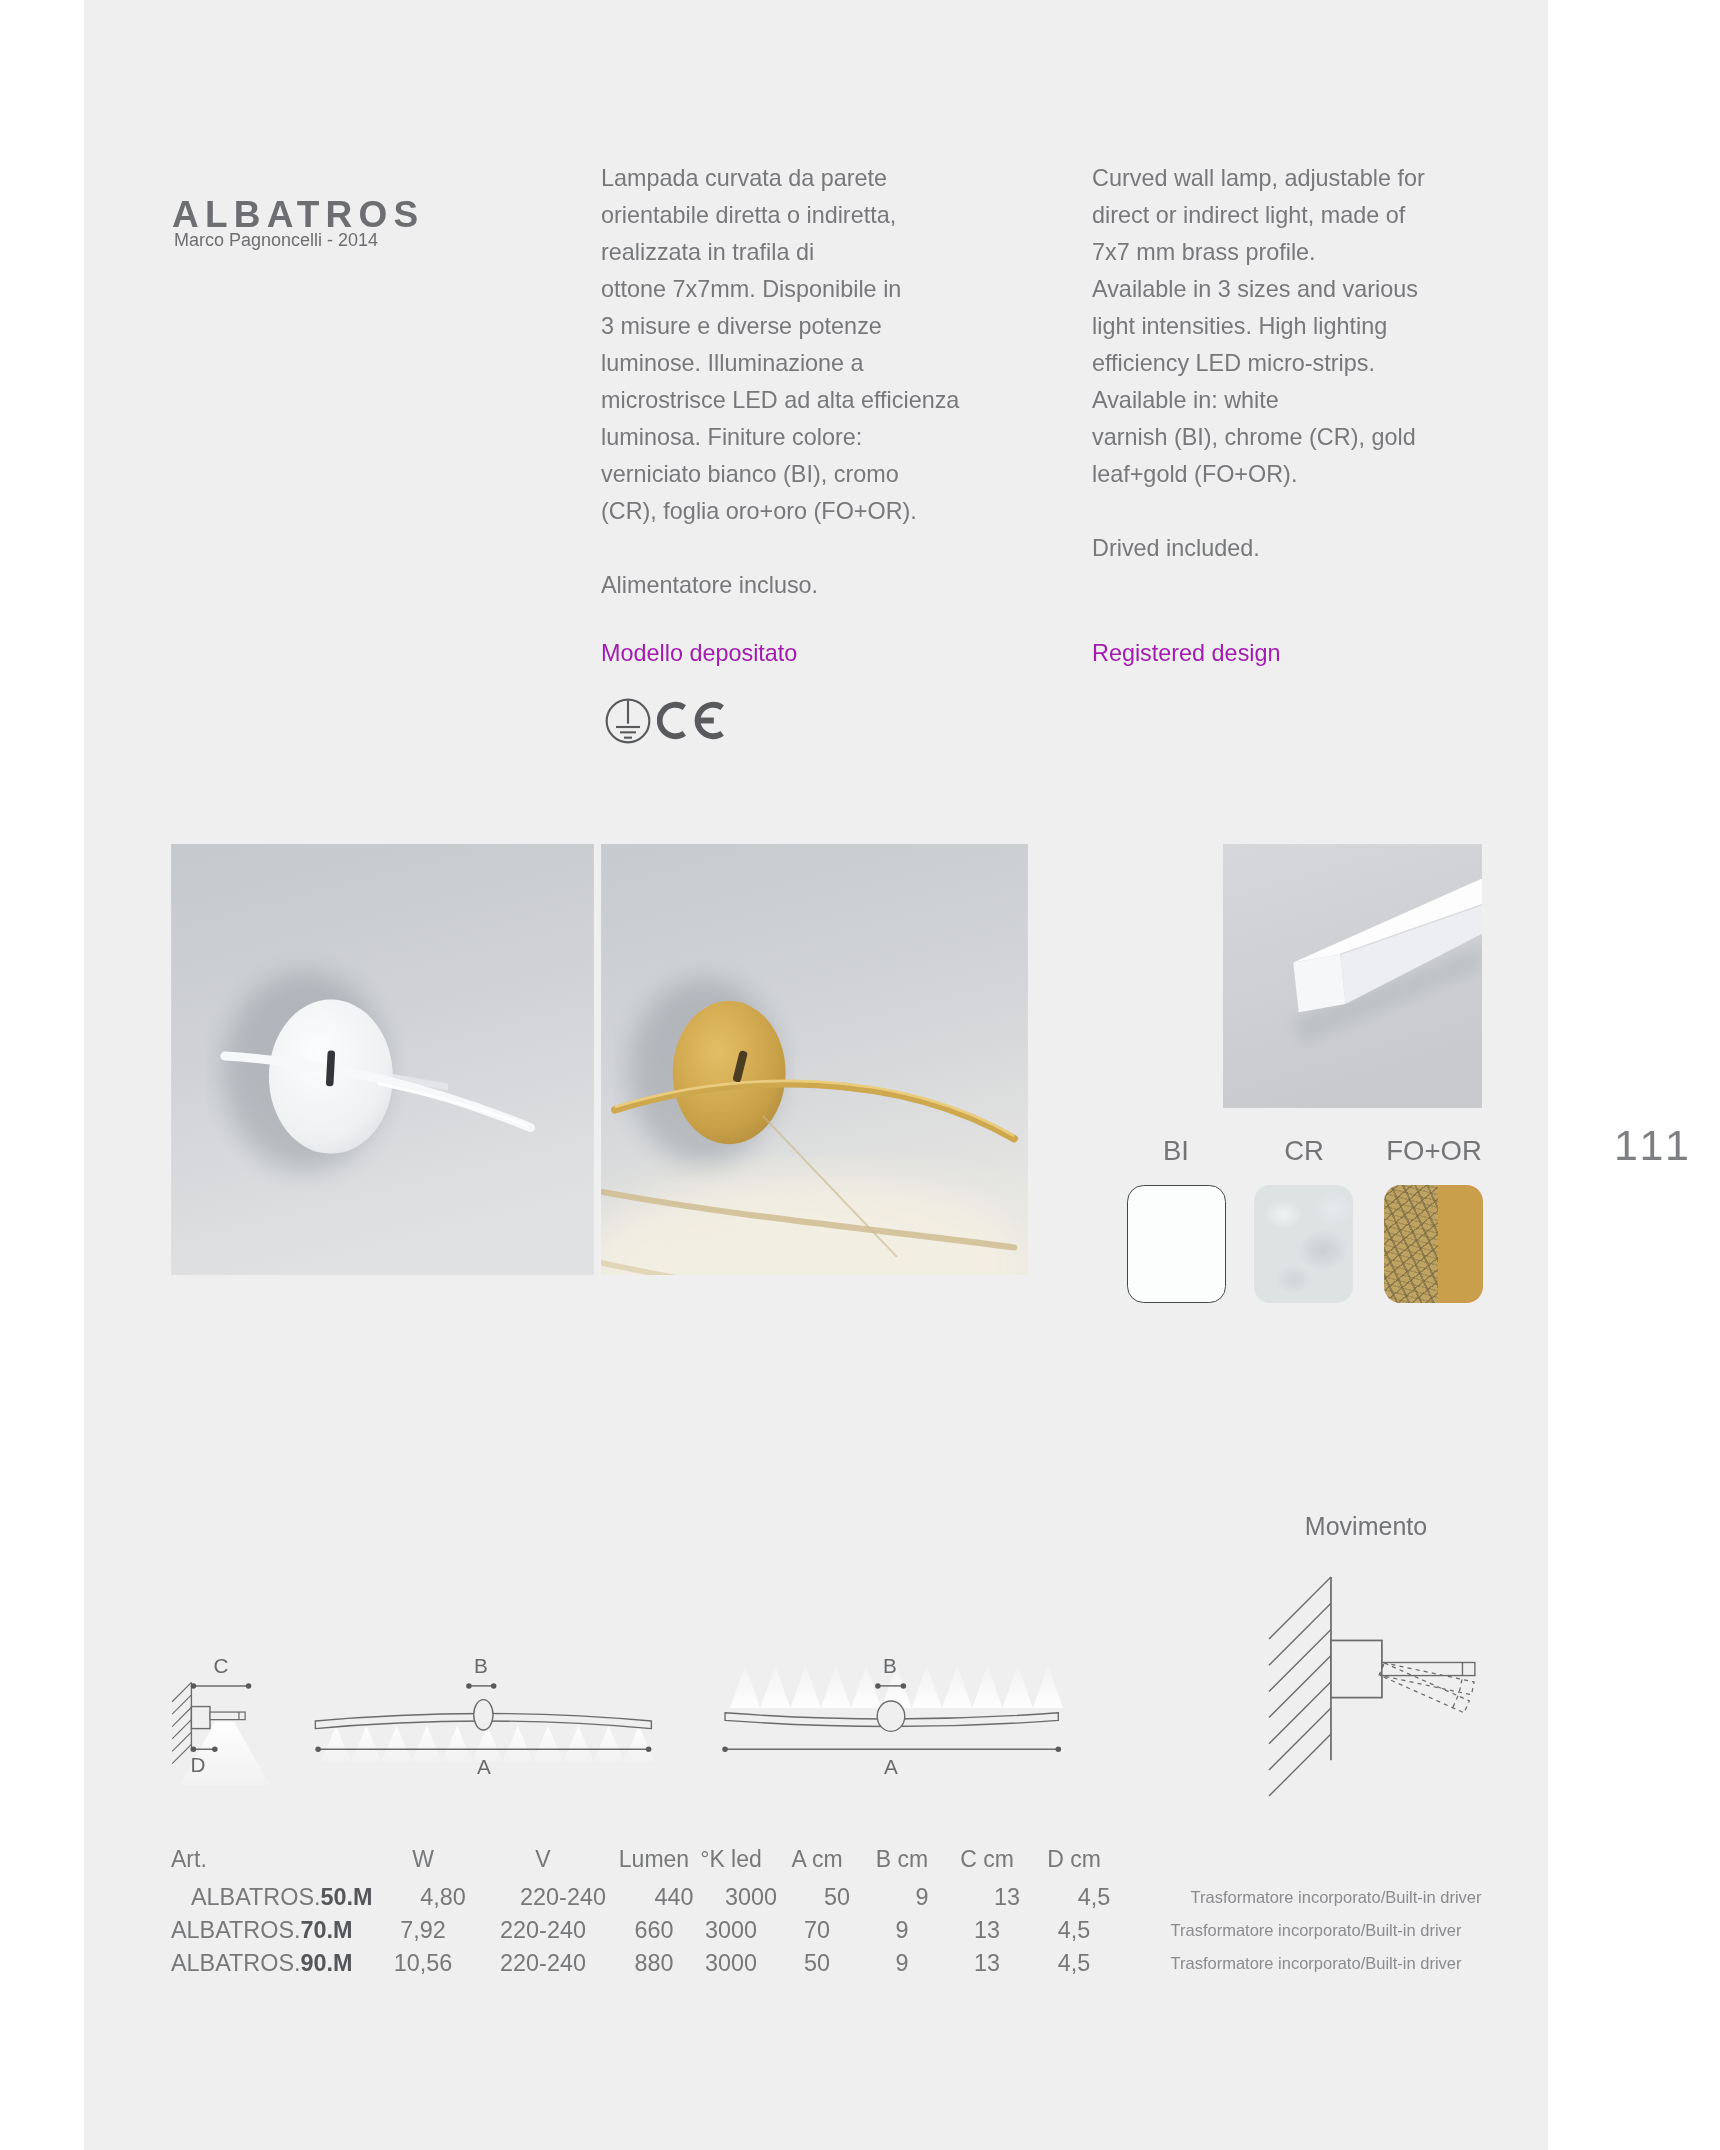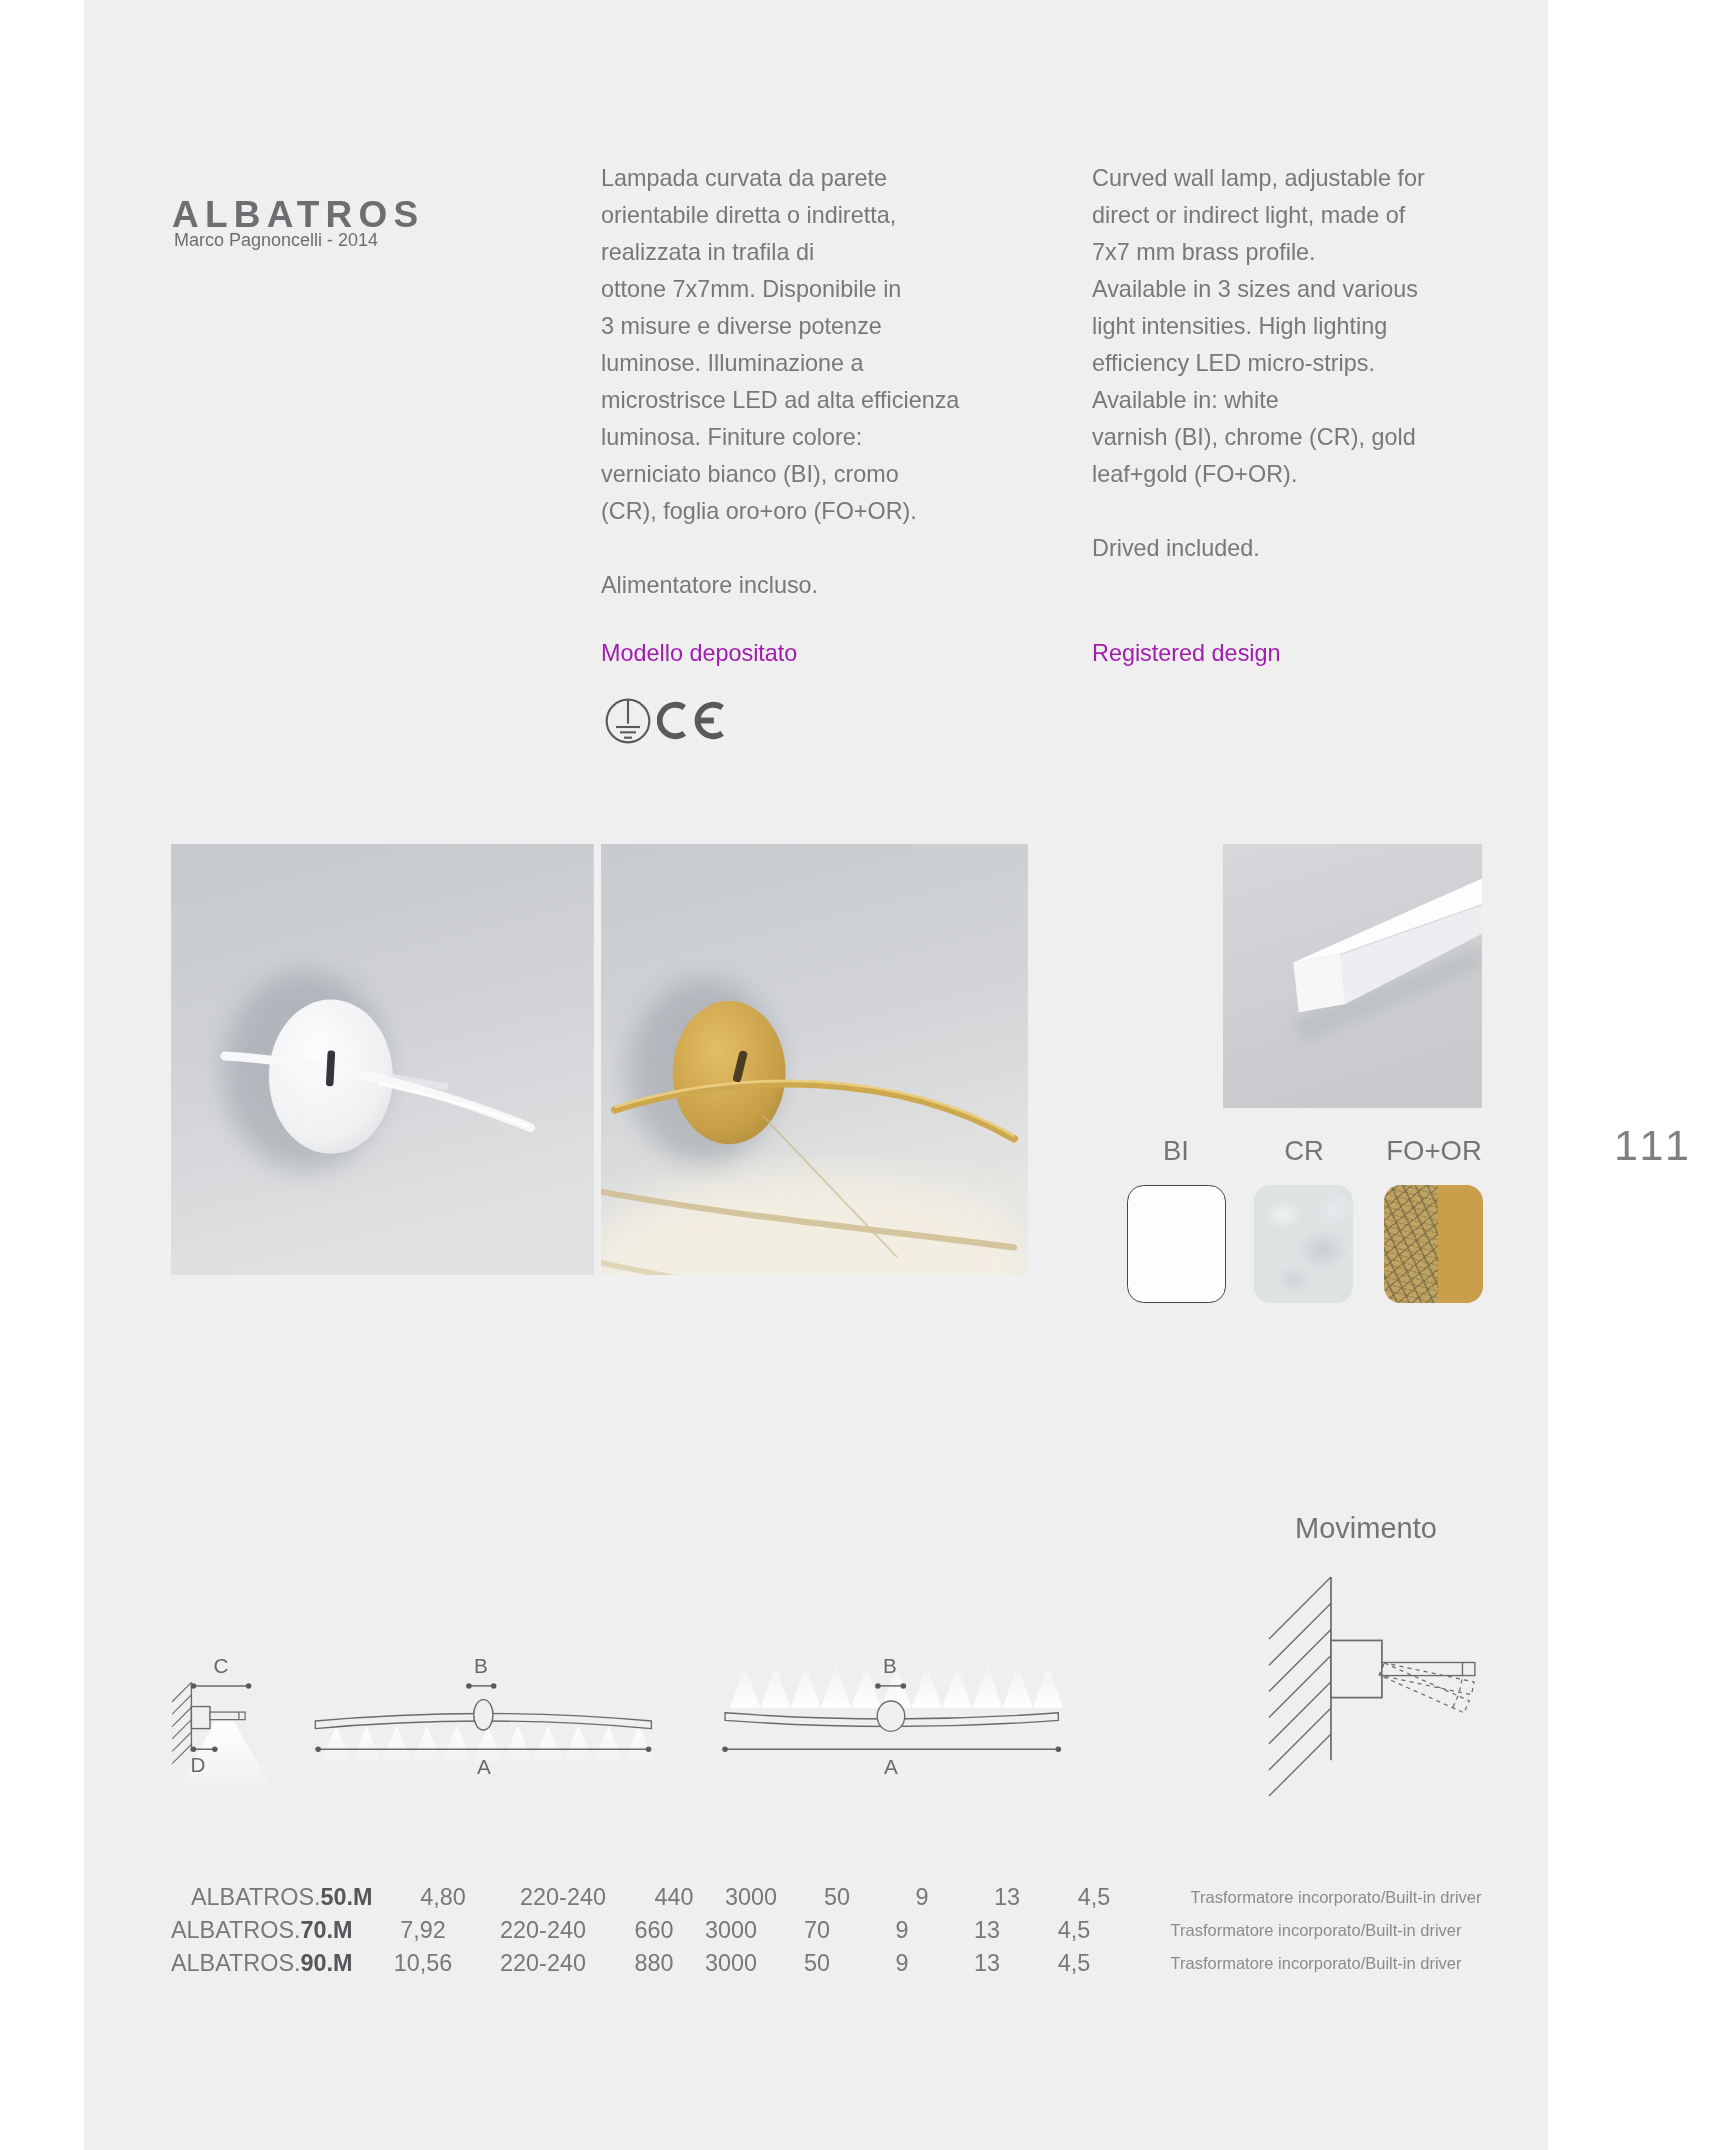--- a/index.html
+++ b/index.html
@@ -35,21 +35,21 @@
       #dde2e3;}
   .swatch-foor{left:1384px;background:
       linear-gradient(90deg, rgba(0,0,0,0) 0 55%, #c99f4c 55% 100%),
       repeating-linear-gradient(65deg, rgba(110,99,64,0.55) 0 2.1px, rgba(110,99,64,0) 2.1px 11px),
       repeating-linear-gradient(-40deg, rgba(90,80,50,0.45) 0 1.4px, rgba(90,80,50,0) 1.4px 9px),
       repeating-linear-gradient(15deg, rgba(120,105,60,0.35) 0 1.4px, rgba(120,105,60,0) 1.4px 6.2px),
       #bfa362;}
   
   .page-number{left:1614px;top:1121px;font-size:43px;letter-spacing:4.8px;color:#7e7f82;}
   
-  .movimento-label{left:1366px;top:1512px;font-size:29px;color:#737477;transform:translateX(-50%);}
+  .movimento-label{left:1366px;top:1512px;font-size:25px;color:#737477;transform:translateX(-50%);}
   .dim-letter{font-size:20.7px;color:#68696c;transform:translateX(-50%);}
   
   .diagram-layer{left:0;top:0;width:1720px;height:2151px;pointer-events:none;}
   
   .t-row{left:0;top:0;width:1720px;height:30px;font-size:23.4px;color:#77787a;}
   .t-cell{position:absolute;text-align:center;width:110px;}
   .t-art{left:171px;width:289px;text-align:left;}
   .t-w{left:368px;} .t-v{left:488px;} .t-lumen{left:599px;} .t-k{left:676px;}
   .t-a{left:762px;} .t-b{left:847px;} .t-c{left:932px;} .t-d{left:1019px;}
   .t-note{left:1123px;width:386px;text-align:center;font-size:16.5px;color:#8a8b8e;padding-top:4.1px;}
@@ -297,20 +297,31 @@
     </g>
   </svg>
 
   <div class="abs dim-letter" style="left:221px;top:1654px;">C</div>
   <div class="abs dim-letter" style="left:198px;top:1753px;">D</div>
   <div class="abs dim-letter" style="left:481px;top:1654px;">B</div>
   <div class="abs dim-letter" style="left:484px;top:1755px;">A</div>
   <div class="abs dim-letter" style="left:890px;top:1654px;">B</div>
   <div class="abs dim-letter" style="left:891px;top:1755px;">A</div>
 
+  <div class="abs t-row" style="top:1846px;font-size:23px;">
+    <div class="t-cell t-art">Art.</div>
+    <div class="t-cell t-w">W</div>
+    <div class="t-cell t-v">V</div>
+    <div class="t-cell t-lumen">Lumen</div>
+    <div class="t-cell t-k">°K led</div>
+    <div class="t-cell t-a">A cm</div>
+    <div class="t-cell t-b">B cm</div>
+    <div class="t-cell t-c">C cm</div>
+    <div class="t-cell t-d">D cm</div>
+  </div>
 
   <div class="abs t-row" style="top:1884px;margin-left:20px;">
     <div class="t-cell t-art"><span>ALBATROS.</span><span class="t-bold">50.M</span></div>
     <div class="t-cell t-w">4,80</div>
     <div class="t-cell t-v">220-240</div>
     <div class="t-cell t-lumen">440</div>
     <div class="t-cell t-k">3000</div>
     <div class="t-cell t-a">50</div>
     <div class="t-cell t-b">9</div>
     <div class="t-cell t-c">13</div>

